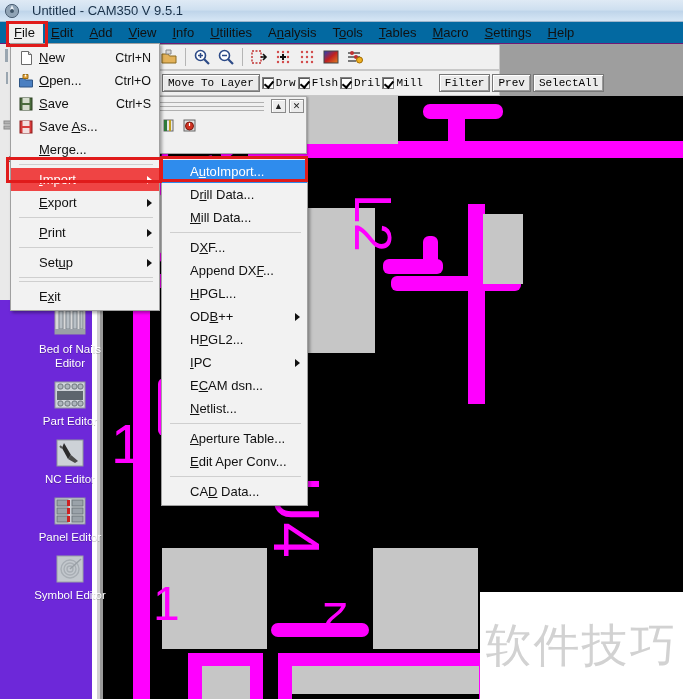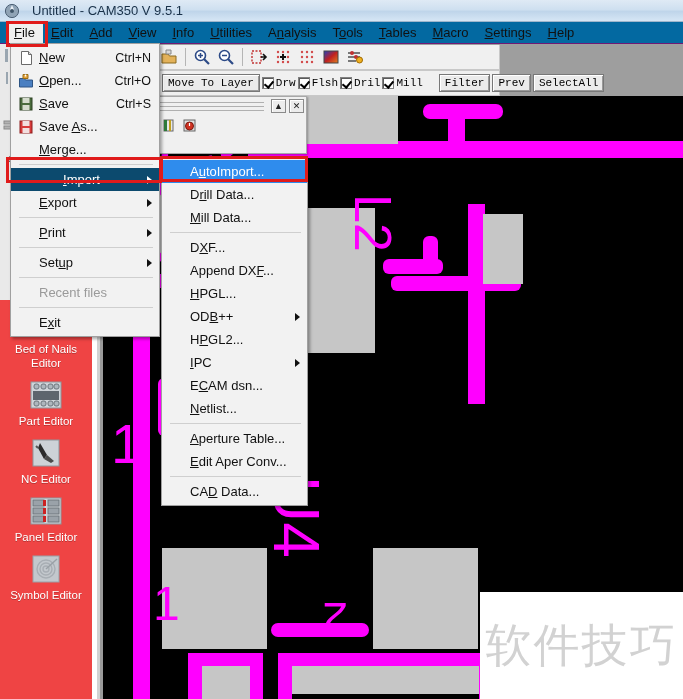--- a/index.html
+++ b/index.html
@@ -98,22 +98,22 @@
   
   #leftstrip{
     position:absolute;left:0;top:44px;width:22px;height:256px;
     background:#e9e9e9;border-right:1px solid #b9b9b9;
   }
   #leftstrip .ls-ico{width:20px;height:20px;margin:2px 0 0 1px;}
 
   
   #sidebar{
     position:absolute;left:0;top:300px;width:92px;height:399px;
-    background:#ef4444;
-    display:flex;flex-direction:column;align-items:flex-end;padding-top:6px;padding-left:24px;
+    background:#6d28d9;
+    display:flex;flex-direction:column;align-items:flex-start;padding-top:6px;padding-left:24px;
   }
   #sidebar .side-item{
     width:92px;display:flex;flex-direction:column;align-items:center;margin-bottom:8px;
   }
   #sidebar .side-ico{
     width:38px;height:34px;margin-bottom:2px;display:flex;align-items:center;justify-content:center;
   }
   #sidebar .side-lbl{
     color:#ffffff;font-size:11.5px;text-align:center;line-height:14px;
     font-family:"Liberation Sans", sans-serif; text-shadow:0 1px 0 rgba(0,0,0,.25);
@@ -166,21 +166,21 @@
   }
   #filemenu .row .ic{width:26px;height:20px;display:flex;align-items:center;justify-content:center;flex:none;}
   #filemenu .row .lb{flex:1;white-space:nowrap;}
   #filemenu .row .acc{color:#111;font-size:12.5px;padding-right:8px;}
   #filemenu .row .arr{
     width:0;height:0;border-left:5px solid #111;border-top:4px solid transparent;
     border-bottom:4px solid transparent;margin-right:7px;
   }
   #filemenu .row.disabled .lb{color:#9a9a9a;}
   #filemenu .sep{height:1px;background:#cfcfcf;margin:3px 6px 3px 8px;}
-  #filemenu .row.sel{background:#0c4a6e;color:#fff;gap:24px;}
+  #filemenu .row.sel{background:#ef4444;color:#fff;}
   #filemenu .row.sel .lb{color:#fff;}
   #filemenu .row.sel .arr{border-left-color:#fff;}
 
   
   #submenu{
     position:absolute;left:161px;top:157px;width:147px;
     background:#f2f2f2;border:1px solid #a0a0a0;
     box-shadow:2px 2px 3px rgba(0,0,0,.35);
     padding:2px 0; z-index:45;
   }
@@ -623,24 +623,20 @@
   <div class="sep"></div>
 
   <div class="row">
     <span class="ic"></span>
     <span class="lb">Set<span class="u">u</span>p</span>
     <span class="arr"></span>
   </div>
 
   <div class="sep"></div>
 
-  <div class="row disabled">
-    <span class="ic"></span>
-    <span class="lb">Recent files</span>
-  </div>
 
   <div class="sep"></div>
 
   <div class="row">
     <span class="ic"></span>
     <span class="lb">E<span class="u">x</span>it</span>
   </div>
 </div>
 
 <div id="submenu">

